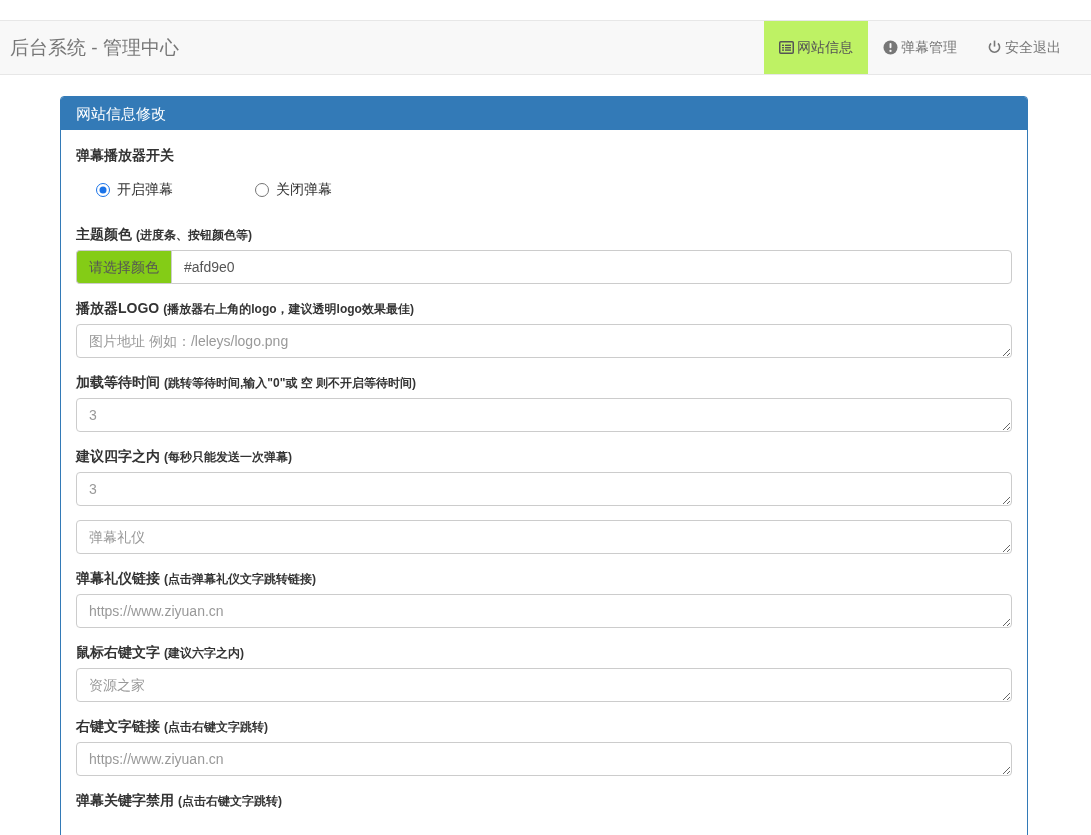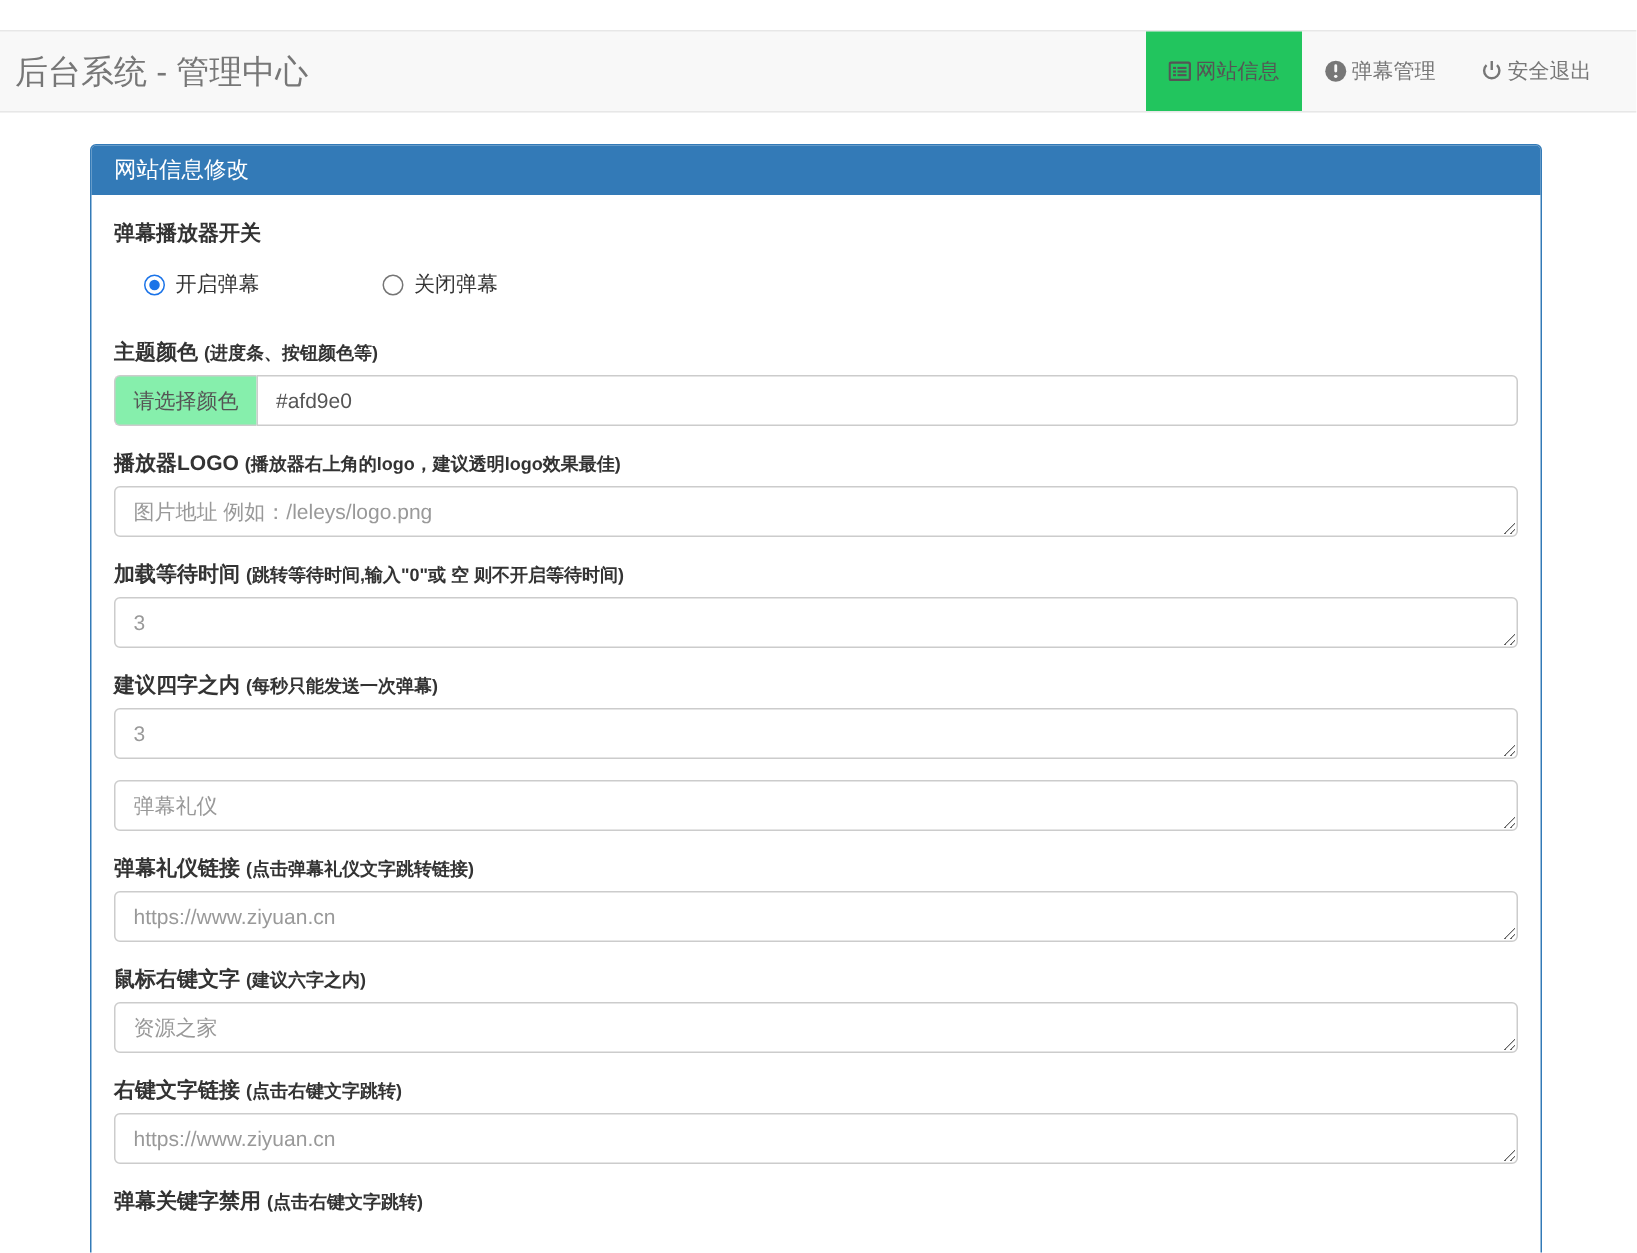--- a/index.html
+++ b/index.html
@@ -4,25 +4,25 @@
 <style>
   * { margin:0; padding:0; box-sizing:border-box; }
   html,body { width:1091px; height:835px; overflow:hidden; background:#fff;
     font-family:"Liberation Sans", sans-serif; }
 
   
   .topgap { height:20px; background:#fff; }
   .navbar { height:55px; background:#f8f8f8;
     border-top:1px solid #e7e7e7; border-bottom:1px solid #e7e7e7;
     display:flex; align-items:stretch; padding:0 15px 0 10px; }
-  .brand { display:flex; align-items:center; font-size:22px; color:#777; }
+  .brand { display:flex; align-items:center; font-size:19px; color:#777; }
   .nav { display:flex; align-items:stretch; margin-left:auto; }
   .nav-item { display:flex; align-items:center; gap:3px; padding:0 15px;
     font-size:14px; color:#777; cursor:pointer; text-decoration:none; }
-  .nav-item.active { background:#22c55e; color:#555; }
+  .nav-item.active { background:#bef264; color:#555; }
   .icon { display:flex; align-items:center; }
   .icon svg { display:block; }
 
   
   .page { padding-top:21px; }
   .panel { margin-left:60px; width:968px; background:#fff;
     border:1px solid #337ab7; border-radius:4px; }
   .panel-heading { background:#337ab7; color:#fff; font-size:15px;
     line-height:21px; padding:6px 15px; border-radius:3px 3px 0 0; }
   .panel-body { padding:15px; }
@@ -42,21 +42,21 @@
   .radio-dot.checked::after { content:""; position:absolute; left:50%; top:50%;
     width:7px; height:7px; border-radius:50%; background:#1a73e8;
     transform:translate(-50%,-50%); }
 
   .form-control { display:block; width:100%; height:34px; padding:6px 12px;
     font-size:14px; line-height:20px; color:#555; background:#fff;
     border:1px solid #ccc; border-radius:4px; font-family:inherit; }
   .form-control::placeholder { color:#999; opacity:1; }
   textarea.form-control { resize:vertical; overflow:hidden; }
   .input-group { display:flex; width:100%; }
-  .input-group-addon { background:#86efac; border:1px solid #ccc; border-right:0;
+  .input-group-addon { background:#84cc16; border:1px solid #ccc; border-right:0;
     border-radius:4px 0 0 4px; padding:6px 12px; font-size:14px; line-height:20px;
     color:#555; white-space:nowrap; cursor:pointer; }
   .input-group .form-control { border-radius:0 4px 4px 0; flex:1; width:auto; }
 </style>
 </head>
 <body>
 
 <div class="topgap"></div>
 
 <header class="navbar">

